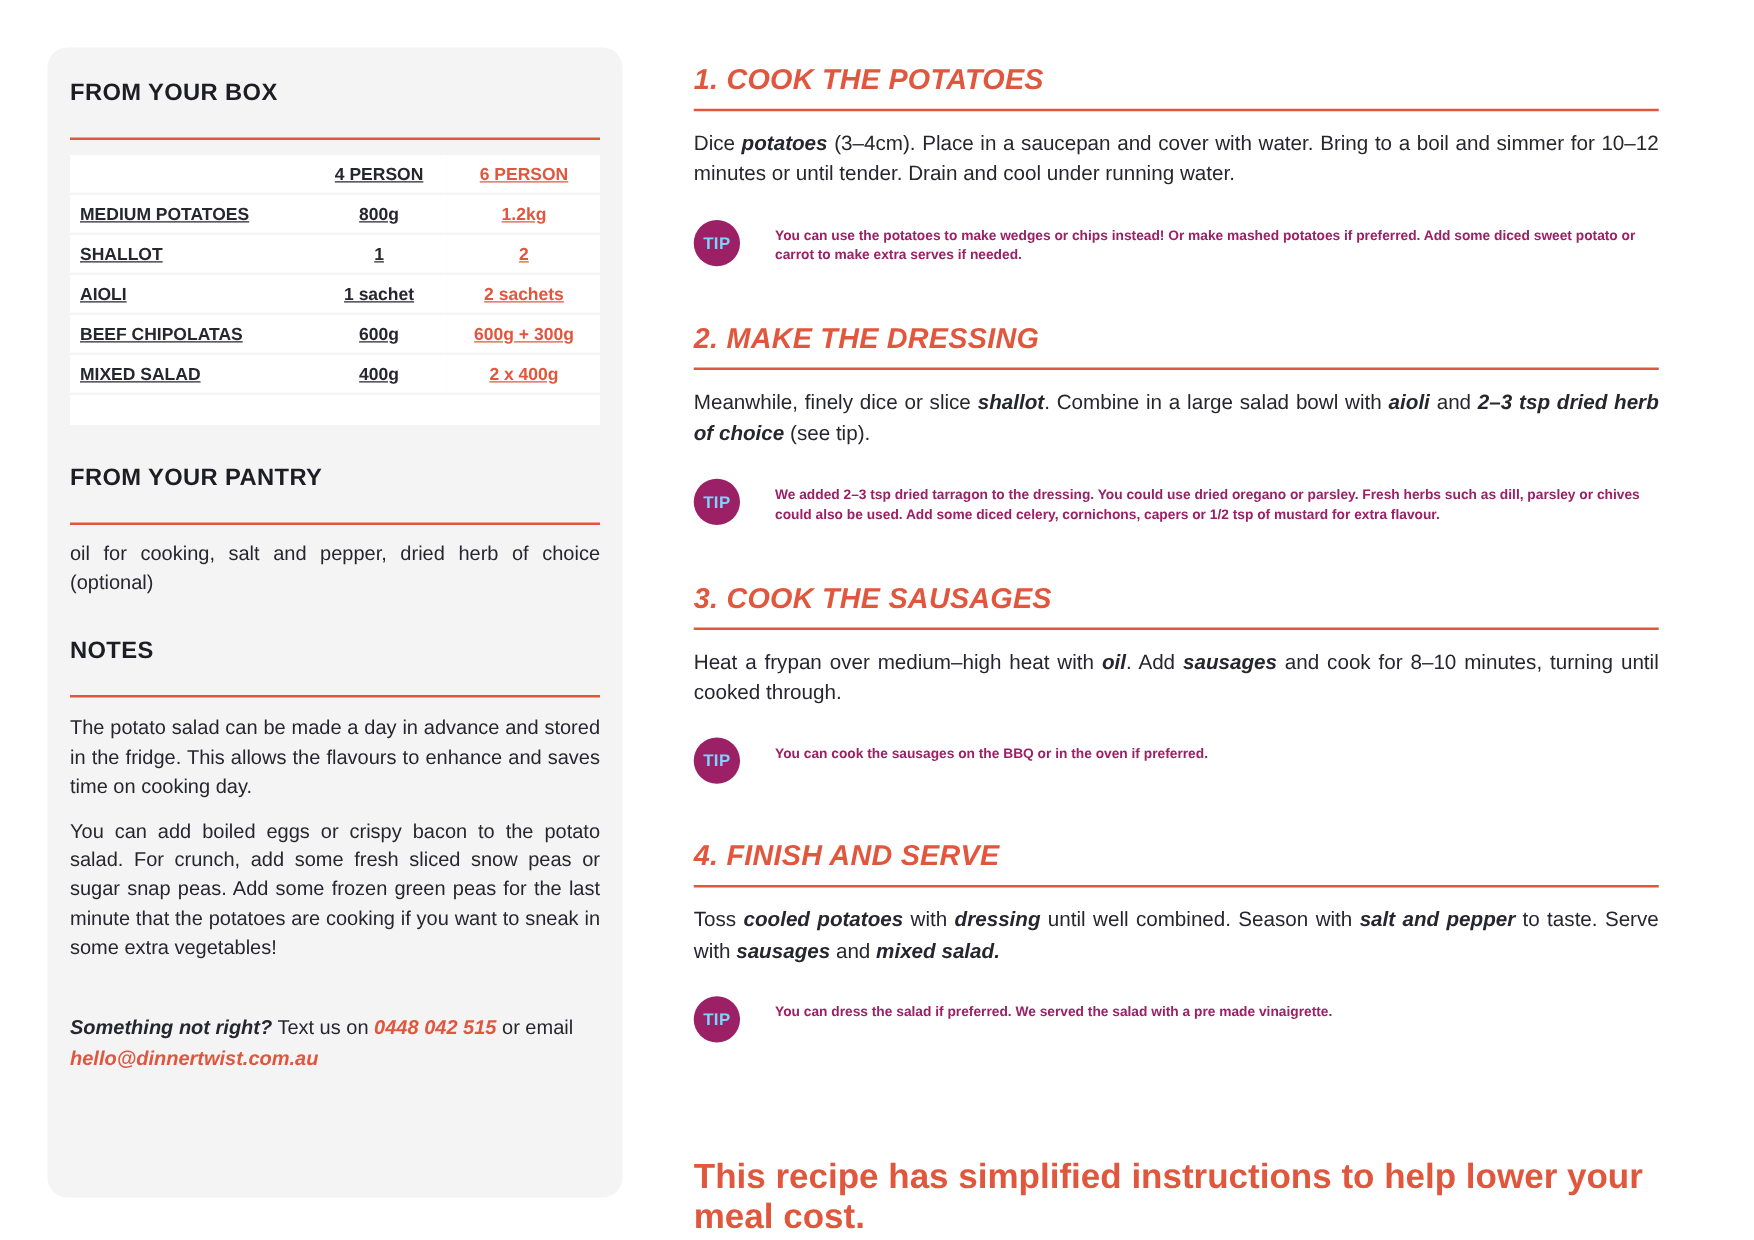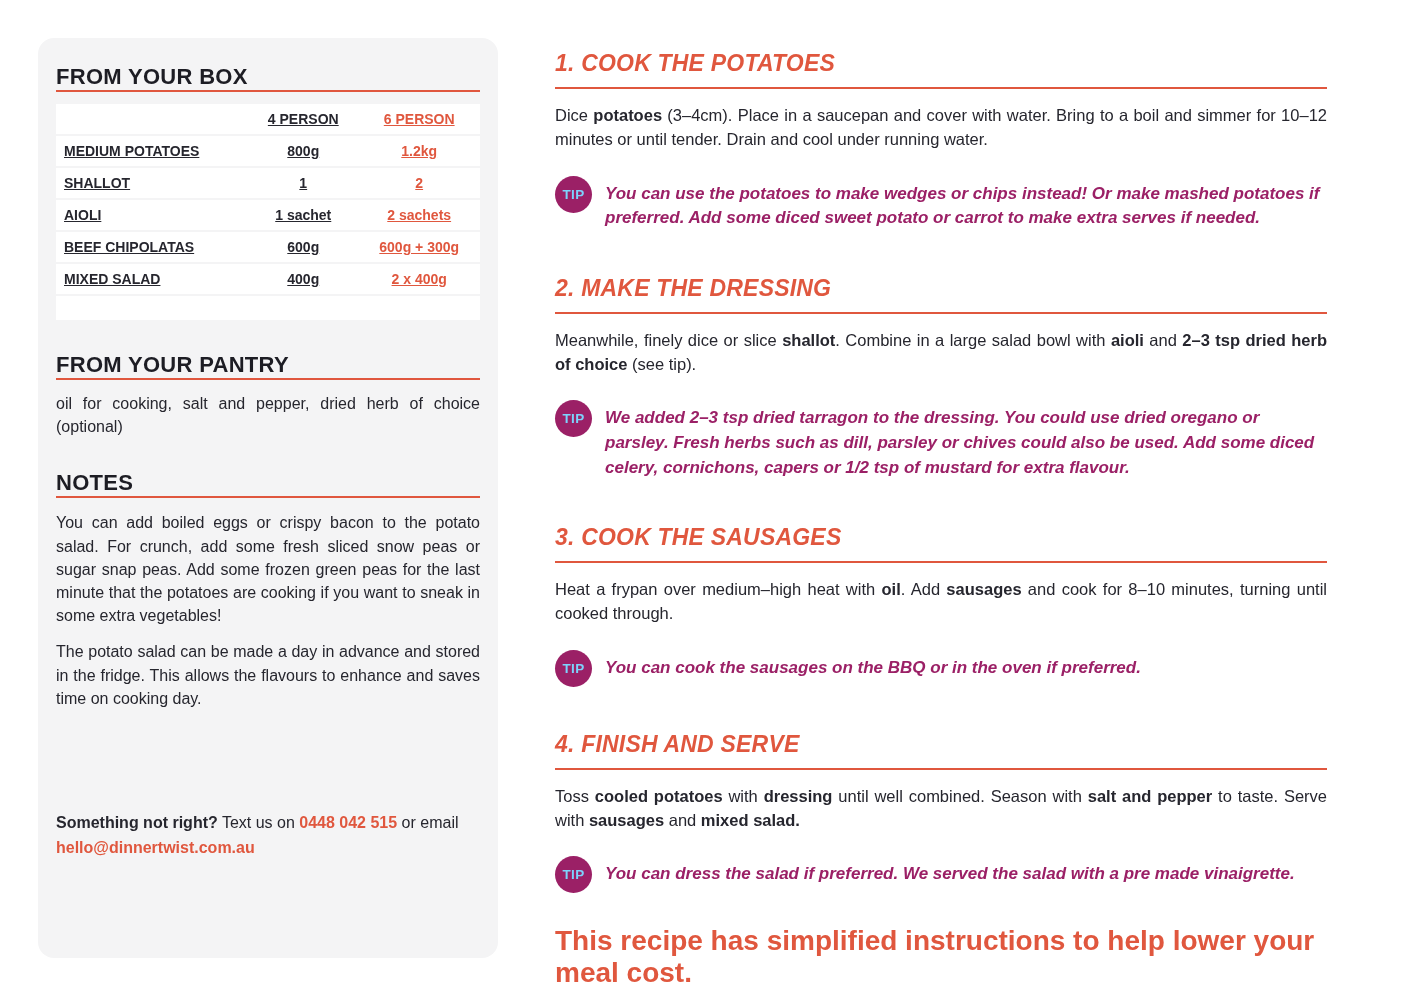--- a/index.html
+++ b/index.html
@@ -22,22 +22,22 @@
 
   
   .panel {
     position: absolute; left: 38px; top: 38px;
     width: 460px; height: 920px;
     background: var(--panel);
     border-radius: 16px;
     padding: 26px 18px;
   }
   .side-title {
-    font-size: 22px; font-weight: 700; letter-spacing: .3px;
-    color: #1d1d24; margin: 0; padding-bottom: 0;
+    font-size: 19px; font-weight: 700; letter-spacing: .3px;
+    color: #1d1d24; margin: 0; padding-bottom: 24px;
     border-bottom: 2px solid var(--accent);
   }
   .ingredients-table {
     width: 100%; margin-top: 10px;
     border-collapse: separate; border-spacing: 0 2px;
     font-size: 14px; font-weight: 700;
   }
   .ingredients-table tr { background: #ffffff; }
   .ingredients-table th, .ingredients-table td { padding: 7px 8px; color: var(--text); text-decoration: underline; }
   .ingredients-table .c { text-align: center; }
@@ -69,31 +69,31 @@
     text-align: justify; color: var(--text);
   }
   .tip-row { display: flex; align-items: flex-start; margin: 24px 0 44px; }
   .tip-badge {
     flex: 0 0 37px; width: 37px; height: 37px; border-radius: 50%;
     background: var(--tip); color: #7dd3fc; font-weight: 700;
     font-size: 13.5px; letter-spacing: .3px;
     display: flex; align-items: center; justify-content: center;
   }
   .tip-text {
-    margin-left: 13px; padding-top: 6px;
-    font-style: italic; font-weight: 700;
-    color: var(--tip); font-size: 17px; line-height: 1.45;
+    margin-left: 28px; padding-top: 6px;
+    font-weight: 700;
+    color: var(--tip); font-size: 11px; line-height: 1.45;
   }
   .bottom-note {
     position: absolute; left: 555px; top: 925px; width: 790px;
     font-size: 28px; font-weight: 700; color: var(--accent);
   }
 
   
-  .seg-b { font-weight: 700; }
+  .seg-b { font-weight: 700; font-style: italic; }
   .seg-o { color: var(--accent); font-weight: 700; }
 </style>
 </head>
 <body>
 
 <div class="page">
 
   <aside class="panel">
     <h2 class="side-title">FROM YOUR BOX</h2>
 
@@ -134,22 +134,22 @@
         <tr class="spacer">
             <td colspan="3"></td>
           </tr>
       </tbody>
     </table>
 
     <h2 class="side-title pantry-title">FROM YOUR PANTRY</h2>
     <p class="body-text">oil for cooking, salt and pepper, dried herb of choice (optional)</p>
 
     <h2 class="side-title notes-title">NOTES</h2>
+    <p class="body-text notes-p">The potato salad can be made a day in advance and stored in the fridge. This allows the flavours to enhance and saves time on cooking day.</p>
     <p class="body-text notes-p">You can add boiled eggs or crispy bacon to the potato salad. For crunch, add some fresh sliced snow peas or sugar snap peas. Add some frozen green peas for the last minute that the potatoes are cooking if you want to sneak in some extra vegetables!</p>
-    <p class="body-text notes-p">The potato salad can be made a day in advance and stored in the fridge. This allows the flavours to enhance and saves time on cooking day.</p>
 
     <div class="panel-footer">
       <p><span class="seg-b">Something not right?</span><span> Text us on </span><span class="seg-b seg-o">0448 042 515</span><span> or email </span><span class="seg-b seg-o">hello@dinnertwist.com.au</span></p>
     </div>
   </aside>
 
   <main class="main">
 
     <section>
       <h2 class="step-title">1. COOK THE POTATOES</h2>

